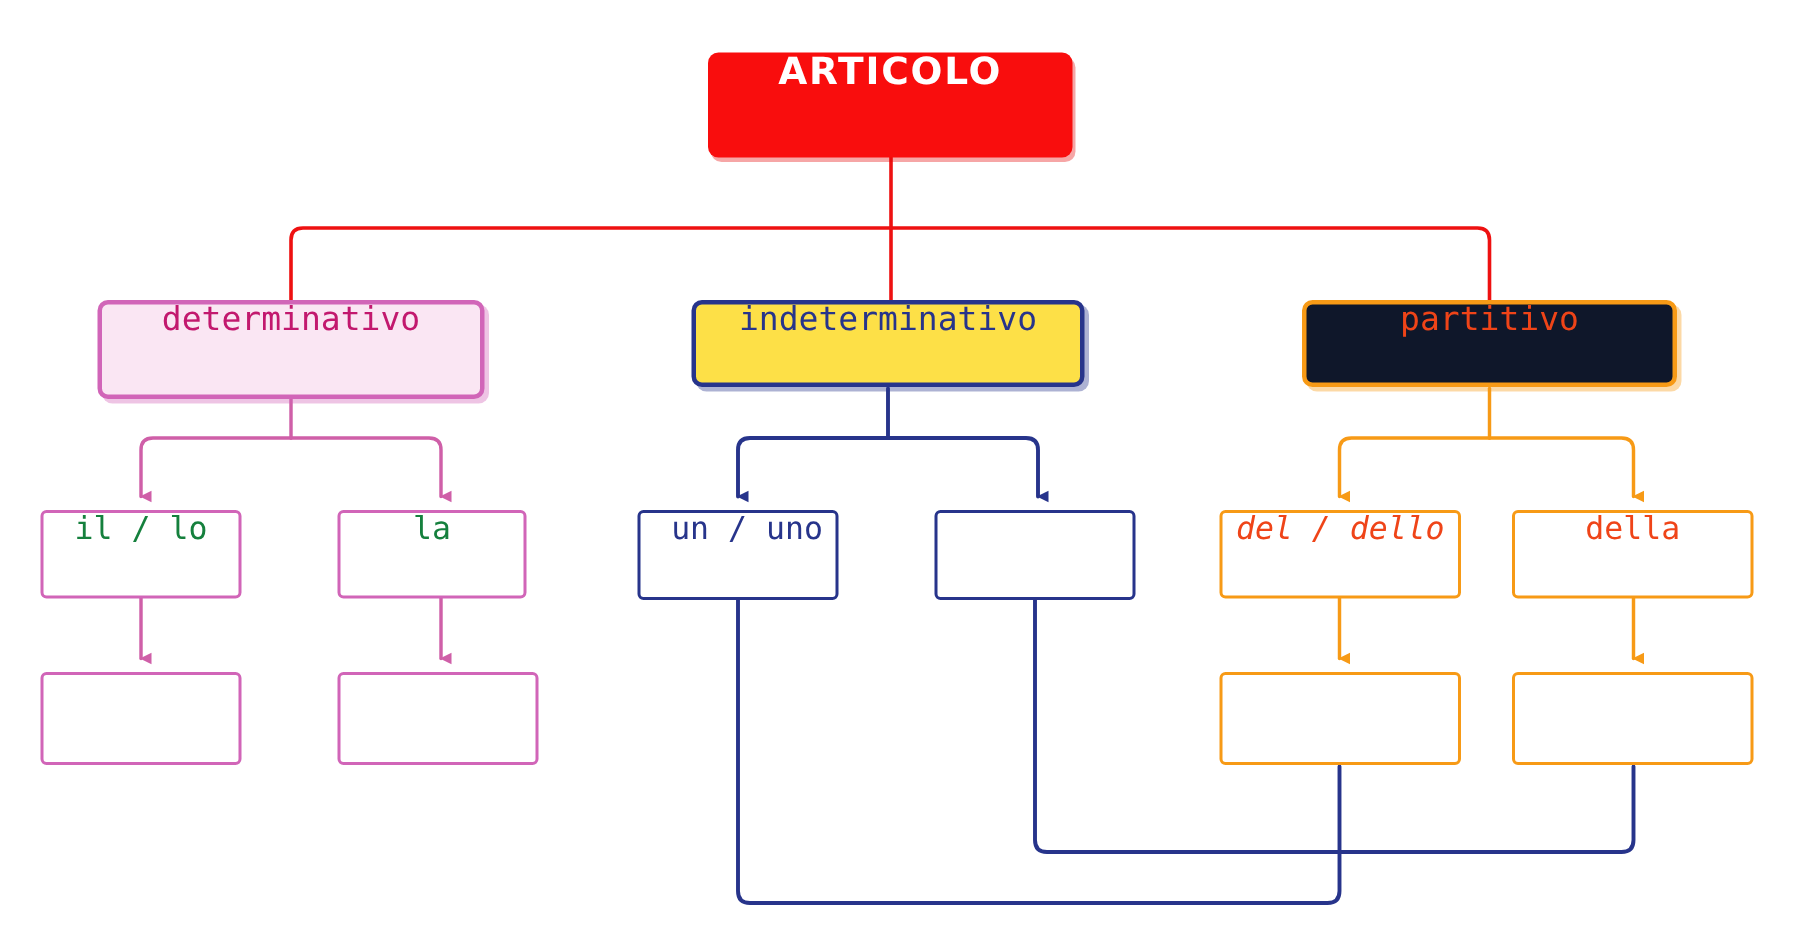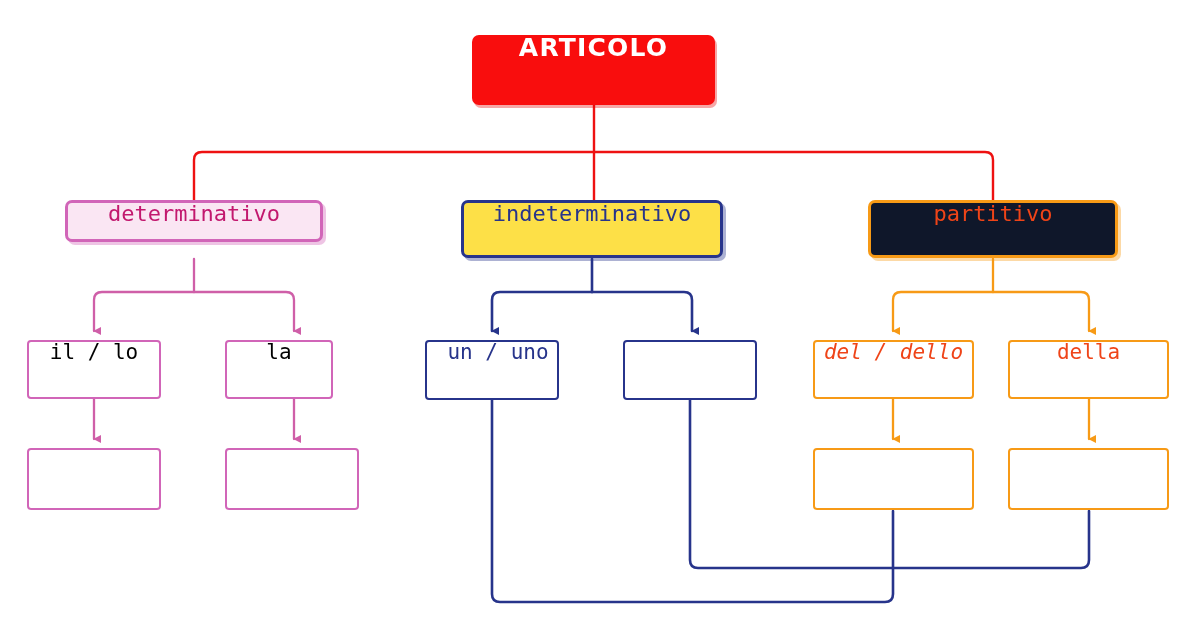--- a/index.html
+++ b/index.html
@@ -60,21 +60,21 @@
     border-radius:7px;
     box-shadow:3px 3px 0 rgba(247,154,22,.38);
   }
   .n-par .lbl{color:#ef4418;font-family:"DejaVu Sans Mono", monospace;font-size:22px;}
 
   
   .leaf{border-radius:4px;background:#ffffff;}
   .leaf .lbl{font-family:"DejaVu Sans Mono", monospace;font-size:21px;}
 
   .leaf-pink{border:2.2px solid #d165b8;}
-  .leaf-pink .lbl{color:#000000;}
+  .leaf-pink .lbl{color:#15803d;}
 
   .leaf-blue{border:2.2px solid #27348b;padding-left:12px;}
   .leaf-blue .lbl{color:#27348b;}
 
   .leaf-orange{border:2.2px solid #f79a16;}
   .leaf-orange .lbl{color:#ef4418;}
 </style>
 </head>
 <body>
 
@@ -123,36 +123,36 @@
       <path d="M492,400 L492,594 Q492,602 500,602 L885,602 Q893,602 893,594 L893,511"></path>
 
       <path d="M690,400 L690,560 Q690,568 698,568 L1081,568 Q1089,568 1089,560 L1089,511"></path>
     </g>
   </svg>
 
   <div class="node n-root" style="left:472px;top:35px;width:243px;height:70px;">
     <span class="lbl">ARTICOLO</span>
   </div>
 
-  <div class="node n-det" style="left:65px;top:200px;width:258px;height:42px;">
+  <div class="node n-det" style="left:65px;top:200px;width:258px;height:66px;">
     <span class="lbl">determinativo</span>
   </div>
 
   <div class="node n-ind" style="left:461px;top:200px;width:262px;height:58px;">
     <span class="lbl">indeterminativo</span>
   </div>
 
   <div class="node n-par" style="left:868px;top:200px;width:250px;height:58px;">
     <span class="lbl">partitivo</span>
   </div>
 
   <div class="node leaf leaf-pink" style="left:27px;top:340px;width:134px;height:59px;">
     <span class="lbl">il / lo</span>
   </div>
-  <div class="node leaf leaf-pink" style="left:225px;top:340px;width:108px;height:59px;">
+  <div class="node leaf leaf-pink" style="left:225px;top:340px;width:126px;height:59px;">
     <span class="lbl">la</span>
   </div>
   <div class="node leaf leaf-pink" style="left:27px;top:448px;width:134px;height:62px;">
     <span class="lbl"></span>
   </div>
   <div class="node leaf leaf-pink" style="left:225px;top:448px;width:134px;height:62px;">
     <span class="lbl"></span>
   </div>
 
   <div class="node leaf leaf-blue" style="left:425px;top:340px;width:134px;height:60px;">

